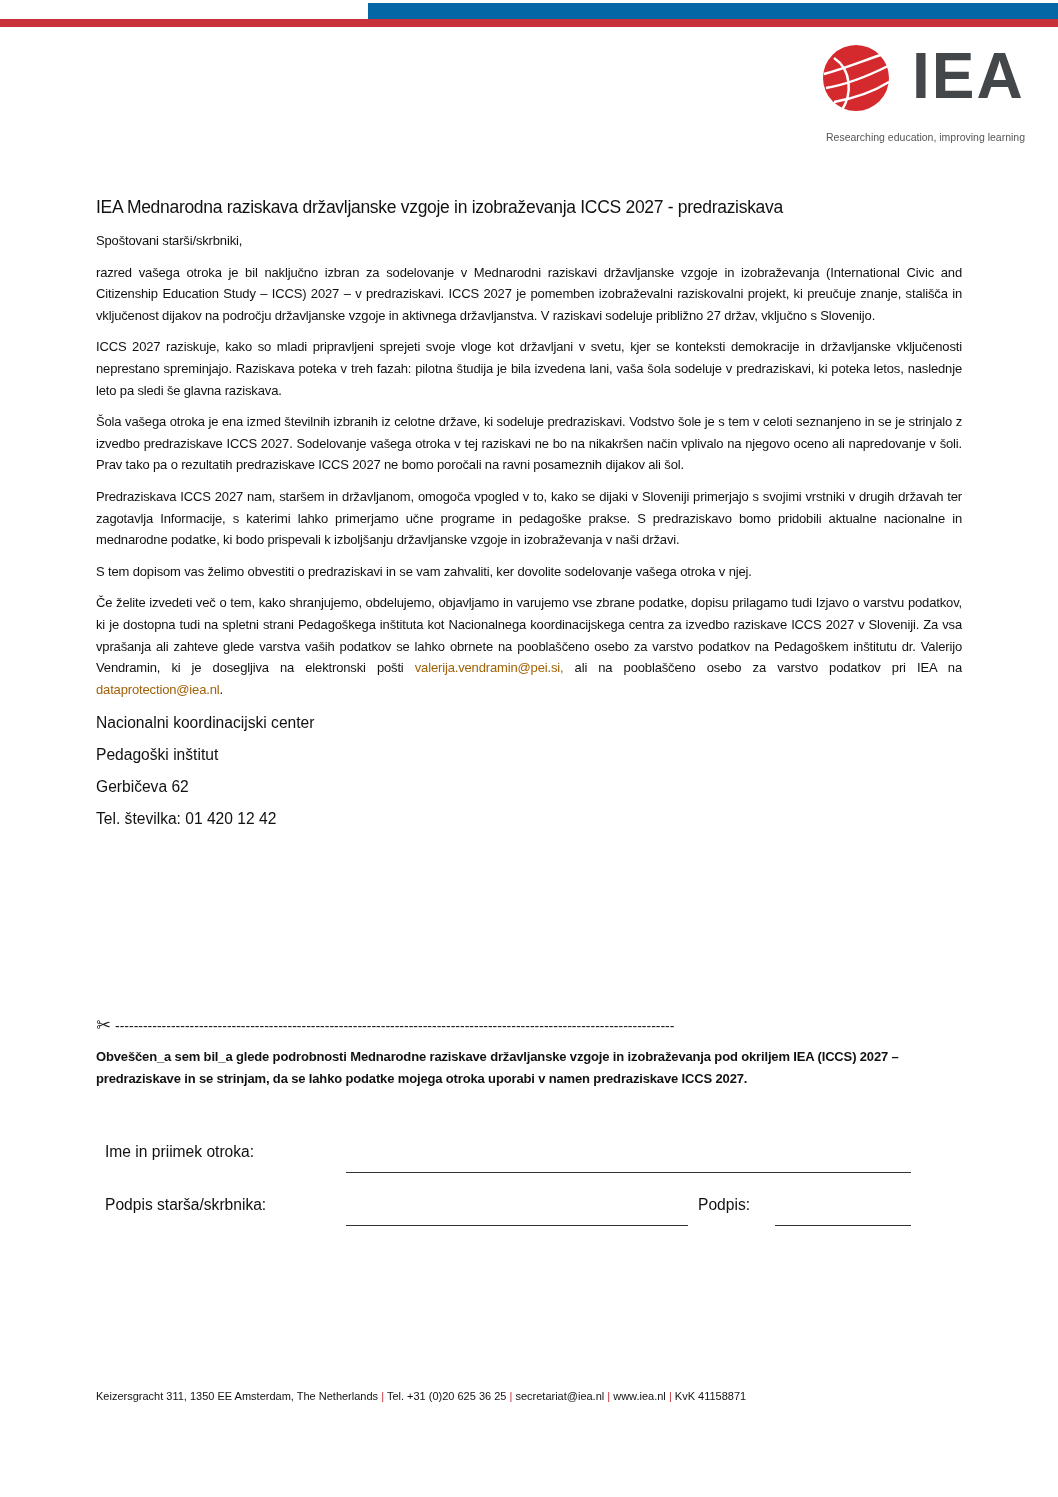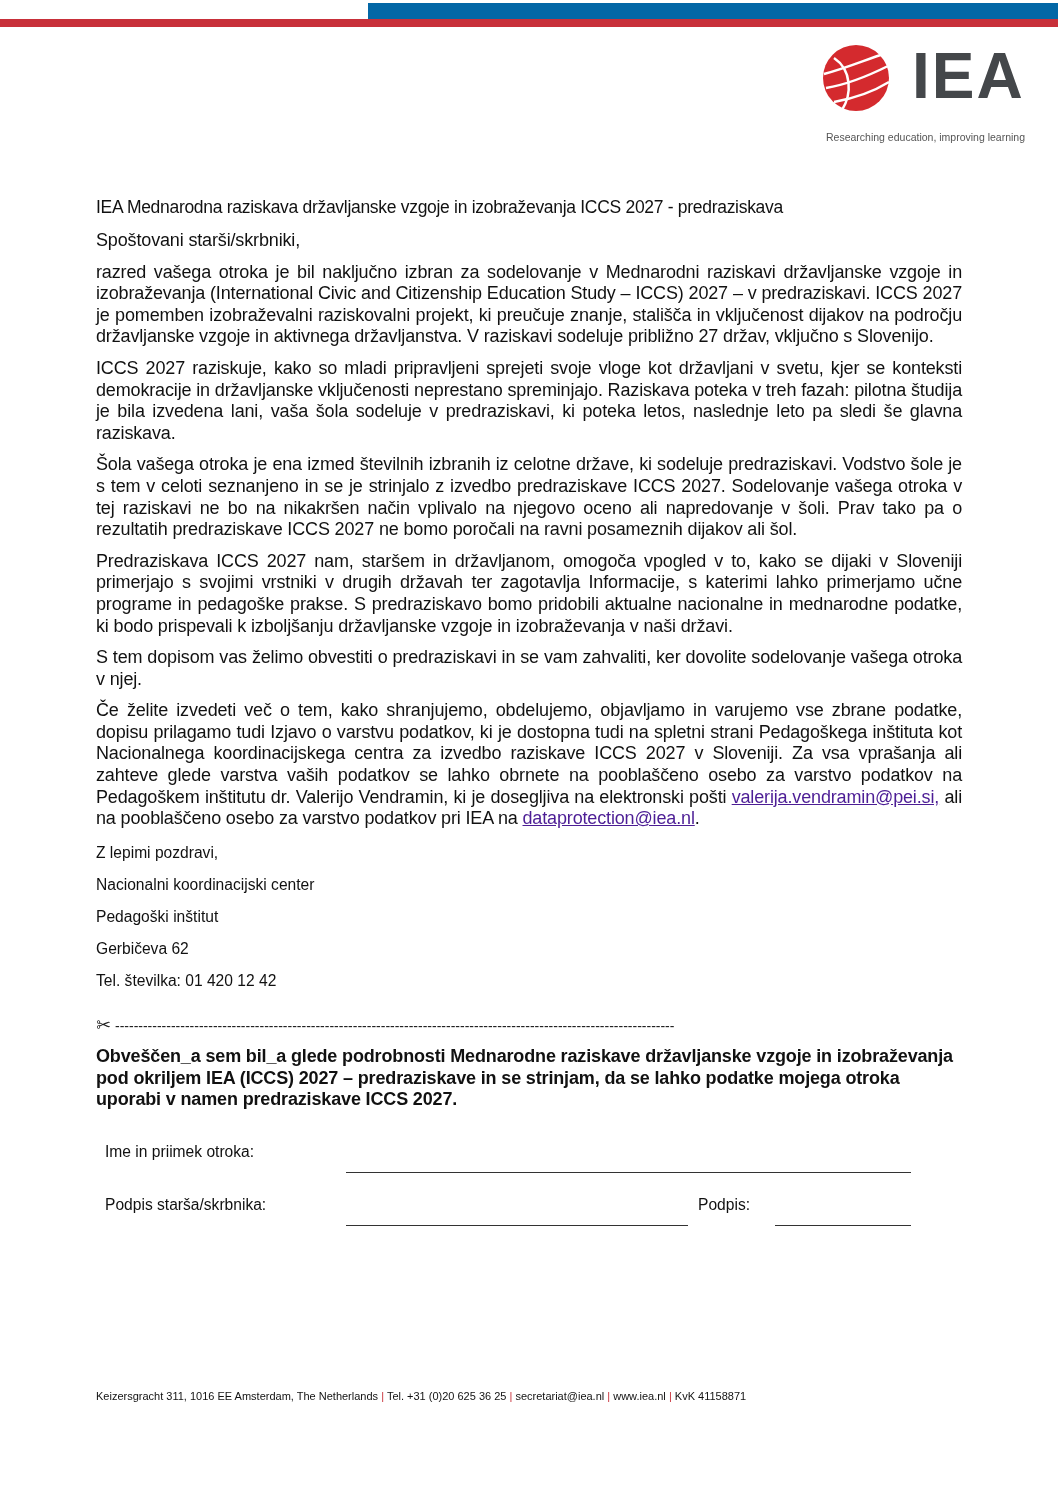--- a/index.html
+++ b/index.html
@@ -5,23 +5,23 @@
   html, body { margin:0; padding:0; background:#ffffff; }
   body { width:1058px; height:1497px; position:relative; overflow:hidden;
          font-family:"Liberation Sans", "DejaVu Sans", sans-serif; color:#111; }
   .top-blue { position:absolute; left:368px; top:3px; width:690px; height:17px; background:#0367a6; }
   .top-red { position:absolute; left:0; top:19px; width:1058px; height:8px; background:#c8303a; }
   .logo { position:absolute; left:822px; top:44px; width:200px; height:60px; }
   .logo-text { position:absolute; left:90px; top:4px; font-size:64px; font-weight:bold; color:#44474a; letter-spacing:2px; line-height:56px; }
   .tagline { position:absolute; left:826px; top:131px; font-size:10.5px; color:#555; white-space:nowrap; }
   .content { position:absolute; left:96px; top:197px; width:866px; }
   .title { font-weight:normal; font-size:17.5px; margin:0 0 12px 0; letter-spacing:-0.3px; }
-  p { margin:0 0 10px 0; font-size:18px; line-height:21.6px; text-align:justify; letter-spacing:-0.15px; }
+  p { margin:0 0 10px 0; font-size:13px; line-height:21.6px; text-align:justify; letter-spacing:-0.15px; }
   p.greet { margin-bottom:10px; }
-  a { color:#4c1d95; text-decoration:underline; }
+  a { color:#a16207; }
   .sig-line { font-size:15.6px; line-height:21px; margin:0 0 11px 0; }
   .cut { position:absolute; left:96px; top:1014px; font-size:14px; color:#222; white-space:nowrap; }
   .cut .scis { font-size:18px; }
   .consent { position:absolute; left:96px; top:1046px; width:866px;font-weight:bold; }
   .consent p { text-align:left; }
   .form-row { position:absolute; font-size:15.6px; }
   .line { position:absolute; border-bottom:1px solid #333; height:0; }
   .footer { position:absolute; left:96px; top:1387px; font-size:11px; white-space:nowrap; }
   .footer .org { font-weight:bold; }
   .footer .addr { margin-top:3px; }
@@ -48,21 +48,20 @@
 <div class="content">
   <div class="title">IEA Mednarodna raziskava državljanske vzgoje in izobraževanja ICCS 2027 - predraziskava</div>
   <p class="greet">Spoštovani starši/skrbniki,</p>
   <p>razred vašega otroka je bil naključno izbran za sodelovanje v Mednarodni raziskavi državljanske vzgoje in izobraževanja (International Civic and Citizenship Education Study – ICCS) 2027 – v predraziskavi. ICCS 2027 je pomemben izobraževalni raziskovalni projekt, ki preučuje znanje, stališča in vključenost dijakov na področju državljanske vzgoje in aktivnega državljanstva. V raziskavi sodeluje približno 27 držav, vključno s Slovenijo.</p>
   <p>ICCS 2027 raziskuje, kako so mladi pripravljeni sprejeti svoje vloge kot državljani v svetu, kjer se konteksti demokracije in državljanske vključenosti neprestano spreminjajo. Raziskava poteka v treh fazah: pilotna študija je bila izvedena lani, vaša šola sodeluje v predraziskavi, ki poteka letos, naslednje leto pa sledi še glavna raziskava.</p>
   <p>Šola vašega otroka je ena izmed številnih izbranih iz celotne države, ki sodeluje predraziskavi. Vodstvo šole je s tem v celoti seznanjeno in se je strinjalo z izvedbo predraziskave ICCS 2027. Sodelovanje vašega otroka v tej raziskavi ne bo na nikakršen način vplivalo na njegovo oceno ali napredovanje v šoli. Prav tako pa o rezultatih predraziskave ICCS 2027 ne bomo poročali na ravni posameznih dijakov ali šol.</p>
   <p>Predraziskava ICCS 2027 nam, staršem in državljanom, omogoča vpogled v to, kako se dijaki v Sloveniji primerjajo s svojimi vrstniki v drugih državah ter zagotavlja Informacije, s katerimi lahko primerjamo učne programe in pedagoške prakse. S predraziskavo bomo pridobili aktualne nacionalne in mednarodne podatke, ki bodo prispevali k izboljšanju državljanske vzgoje in izobraževanja v naši državi.</p>
   <p>S tem dopisom vas želimo obvestiti o predraziskavi in se vam zahvaliti, ker dovolite sodelovanje vašega otroka v njej.</p>
   <p><span>Če želite izvedeti več o tem, kako shranjujemo, obdelujemo, objavljamo in varujemo vse zbrane podatke, dopisu prilagamo tudi Izjavo o varstvu podatkov, ki je dostopna tudi na spletni strani Pedagoškega inštituta kot Nacionalnega koordinacijskega centra za izvedbo raziskave ICCS 2027 v Sloveniji. Za vsa vprašanja ali zahteve glede varstva vaših podatkov se lahko obrnete na pooblaščeno osebo za varstvo podatkov na Pedagoškem inštitutu dr. Valerijo Vendramin, ki je dosegljiva na elektronski pošti </span><a>valerija.vendramin@pei.si,</a><span> ali na pooblaščeno osebo za varstvo podatkov pri IEA na </span><a>dataprotection@iea.nl</a><span>.</span></p>
   <div style="height:2px"></div>
-  <div class="sig-line">Z lepimi pozdravi,</div>
   <div class="sig-line">Nacionalni koordinacijski center</div>
   <div class="sig-line">Pedagoški inštitut</div>
   <div class="sig-line">Gerbičeva 62</div>
   <div class="sig-line">Tel. številka: 01 420 12 42</div>
 </div>
 
 <div class="cut">
   <span class="scis">✂</span>
   <span>------------------------------------------------------------------------------------------------------------------------</span>
 </div>
@@ -75,21 +74,21 @@
 <div class="line" style="left:346px;top:1172px;width:565px;"></div>
 
 <div class="form-row" style="left:105px;top:1196px;">Podpis starša/skrbnika:</div>
 <div class="line" style="left:346px;top:1225px;width:342px;"></div>
 
 <div class="form-row" style="left:698px;top:1196px;">Podpis:</div>
 <div class="line" style="left:775px;top:1225px;width:136px;"></div>
 
 <div class="footer">
   <div class="addr">
-    <span>Keizersgracht 311, 1016 EE Amsterdam, The Netherlands</span>
+    <span>Keizersgracht 311, 1350 EE Amsterdam, The Netherlands</span>
     <span class="sep">|</span>
     <span>Tel. +31 (0)20 625 36 25</span>
     <span class="sep">|</span>
     <span>secretariat@iea.nl</span>
     <span class="sep">|</span>
     <span>www.iea.nl</span>
     <span class="sep">|</span>
     <span>KvK 41158871</span>
   </div>
 </div>

